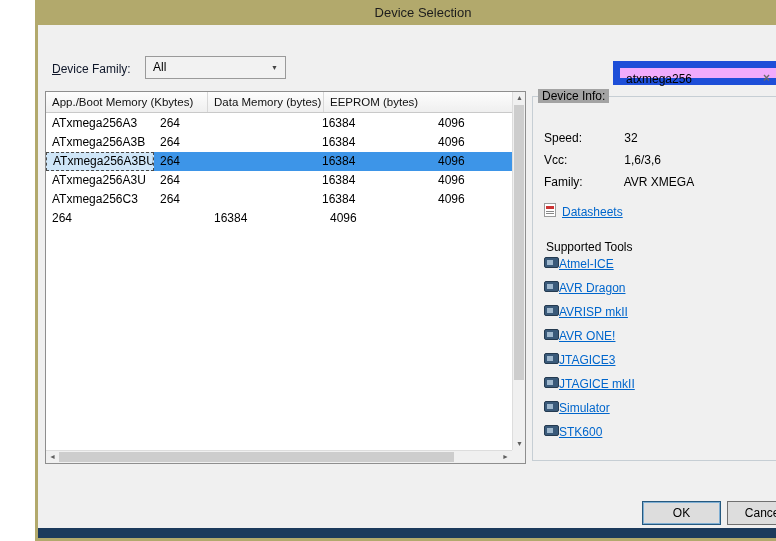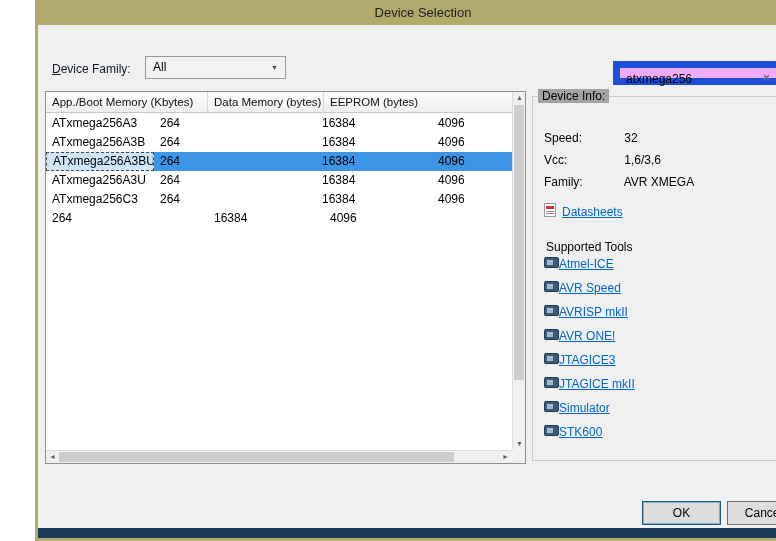--- a/index.html
+++ b/index.html
@@ -181,21 +181,21 @@
 
       <div class="tools-title">Supported Tools</div>
 
       <div class="tools">
         <div class="tool">
           <span class="tool-glyph"></span>
           <a class="link" href="#">Atmel-ICE</a>
         </div>
         <div class="tool">
           <span class="tool-glyph"></span>
-          <a class="link" href="#">AVR Speed</a>
+          <a class="link" href="#">AVR Dragon</a>
         </div>
         <div class="tool">
           <span class="tool-glyph"></span>
           <a class="link" href="#">AVRISP mkII</a>
         </div>
         <div class="tool">
           <span class="tool-glyph"></span>
           <a class="link" href="#">AVR ONE!</a>
         </div>
         <div class="tool">

